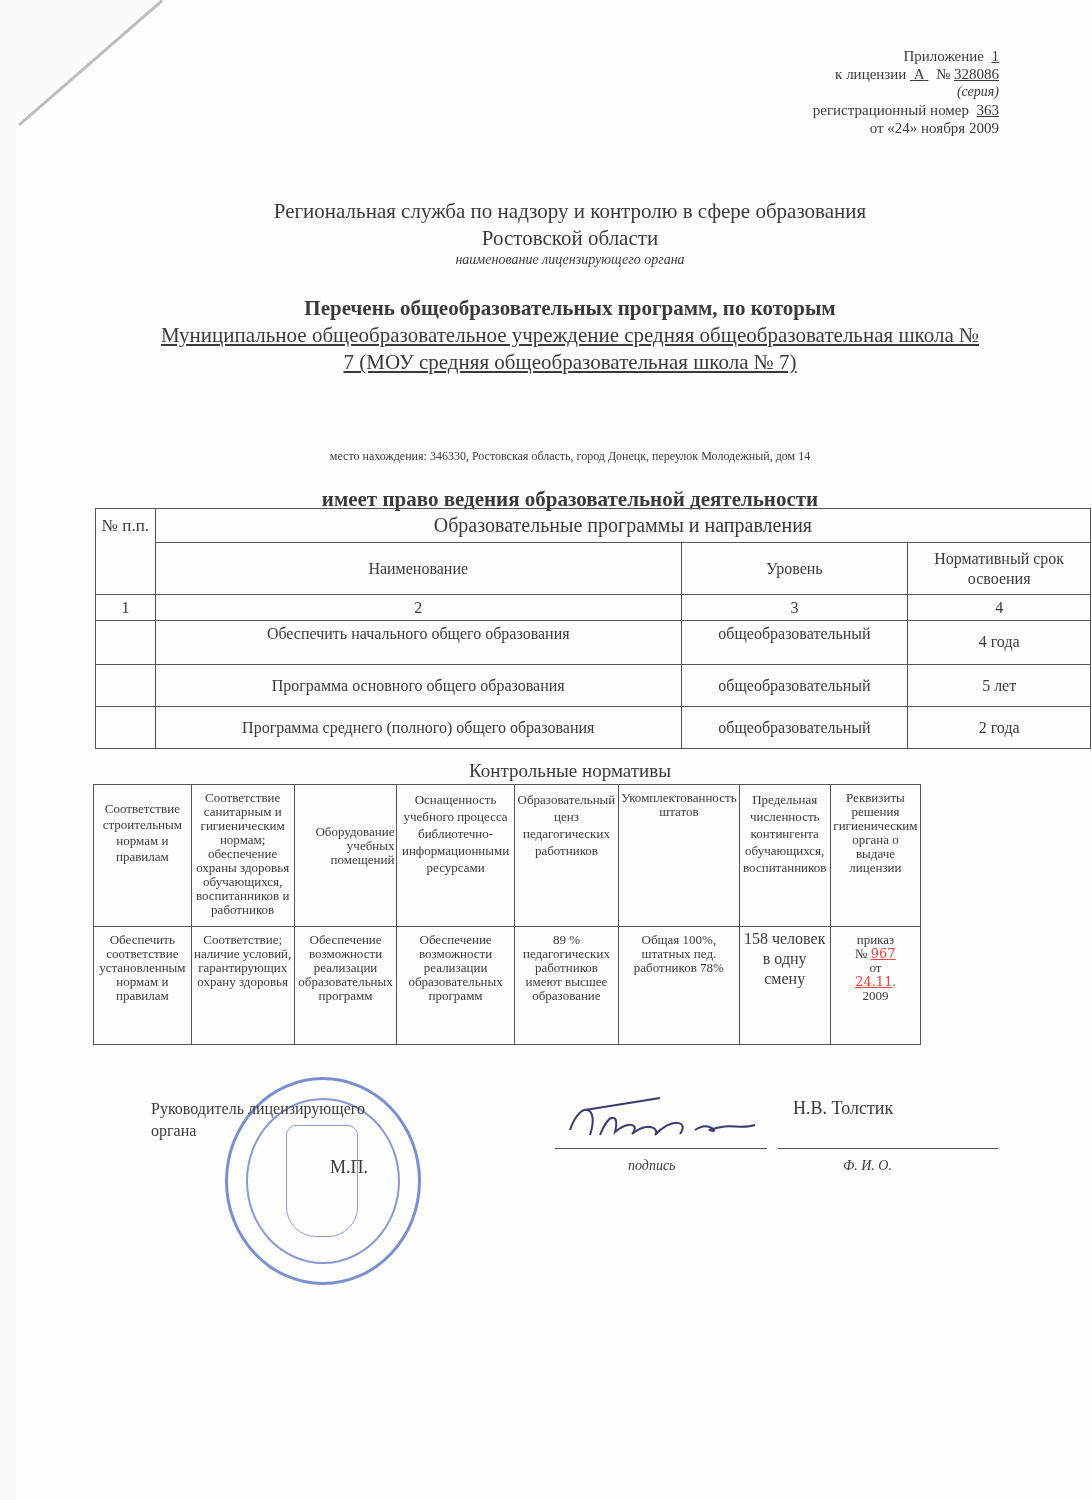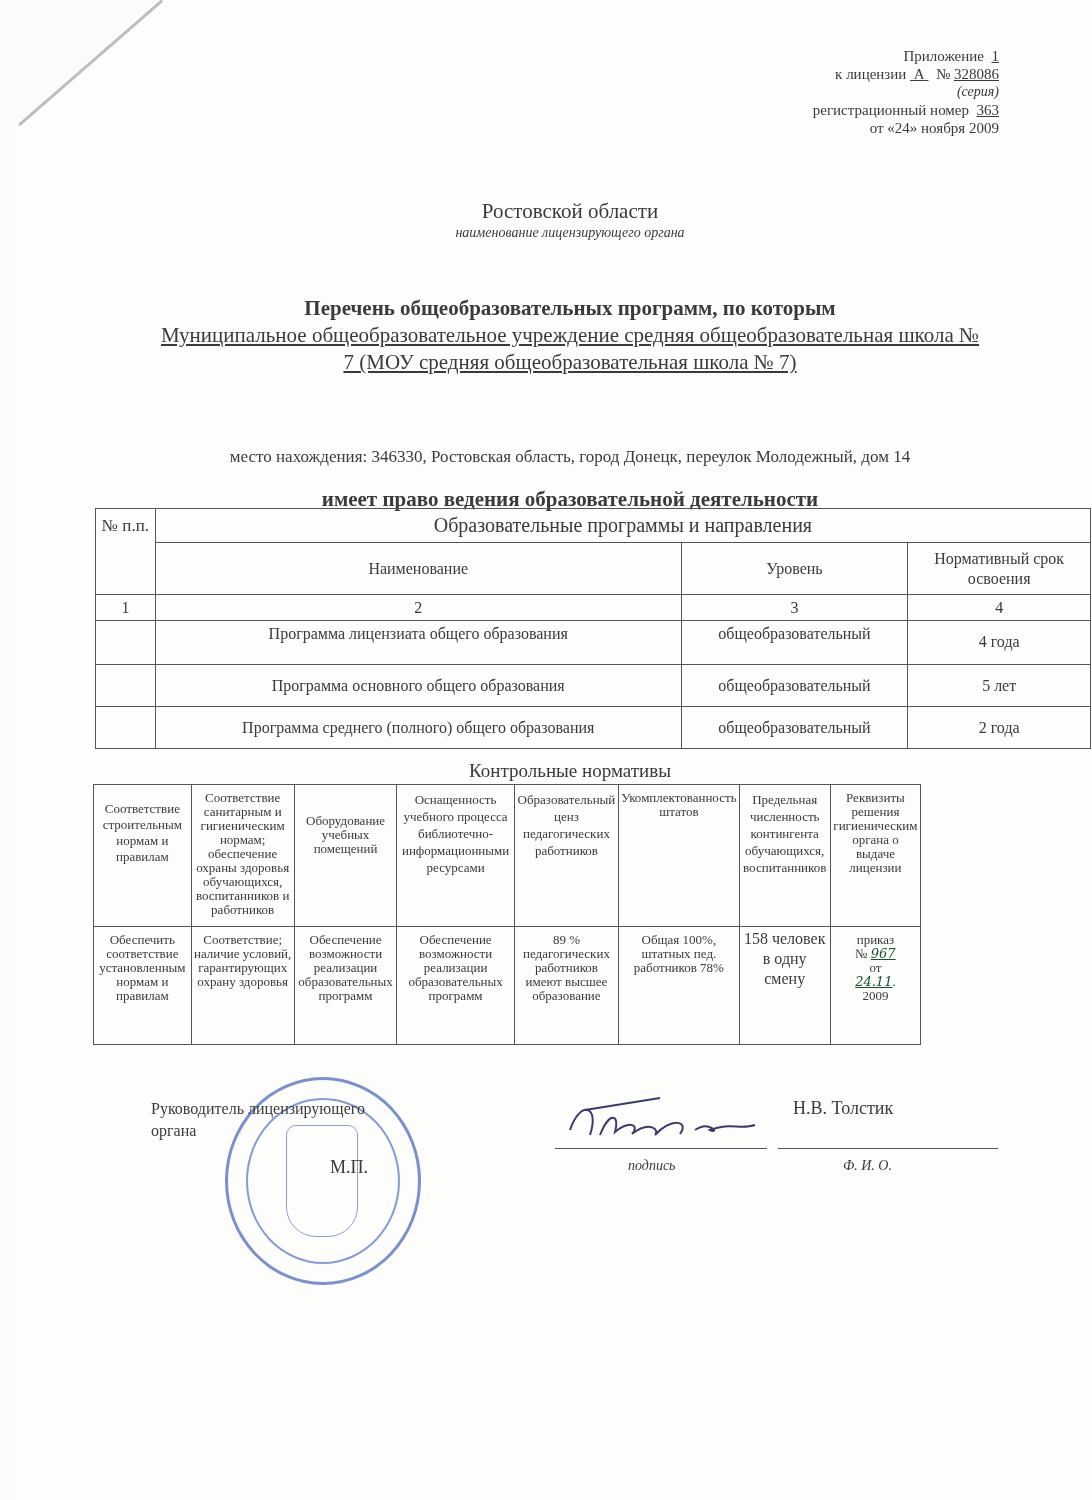--- a/index.html
+++ b/index.html
@@ -12,37 +12,37 @@
   .abs { position:absolute; }
   .appendix { right:93px; top:47px; text-align:right; font-size:15px; line-height:18px; }
   .appendix .u { text-decoration:underline; }
   .appendix .seria { font-style:italic; font-size:14px; padding-right:0; }
   .center { position:absolute; left:100px; width:940px; text-align:center; }
   .h-org { top:198px; font-size:21px; line-height:27px; }
   .cap { font-style:italic; font-size:14px; line-height:16px; }
   .h-list { top:295px; font-size:21px; font-weight:bold; line-height:27px; }
   .licensee { top:322px; font-size:21px; line-height:27px; text-decoration:underline; padding:0 60px; box-sizing:border-box; }
   .lic-cap { top:410px; }
-  .addr { top:448px; font-size:17px; line-height:17px; padding:0 55px; box-sizing:border-box; }
+  .addr { top:448px; font-size:12px; line-height:17px; padding:0 55px; box-sizing:border-box; }
   .rights { top:487px; font-size:21px; font-weight:bold; }
   table { border-collapse:collapse; position:absolute; }
   td, th { border:1.5px solid #555; font-weight:normal; text-align:center; }
   .t1 { left:95px; top:508px; width:996px; font-size:16px; }
   .t1 td { padding:0 2px; }
   .t2 { left:93px; top:784px; width:828px; font-size:13px; line-height:14px; }
   .t2 td { vertical-align:top; padding:6px 2px 2px 2px; }
   .ctrl { top:760px; font-size:19px; }
   .sign-left { left:151px; top:1098px; font-size:16px; line-height:22px; }
   .sign-name { left:793px; top:1098px; font-size:18px; }
   .sig-line1 { left:555px; top:1148px; width:212px; border-bottom:1px solid #555; }
   .sig-line2 { left:778px; top:1148px; width:220px; border-bottom:1px solid #555; }
   .cap-sig { left:628px; top:1158px; font-style:italic; font-size:14px; }
   .cap-fio { left:843px; top:1158px; font-style:italic; font-size:14px; }
   .mp { left:330px; top:1157px; font-size:18px; }
-  .hand { font-family:"DejaVu Serif",serif; font-style:italic; color:#14532d; text-decoration:underline; }
+  .hand { font-family:"DejaVu Serif",serif; color:#ef4444; text-decoration:underline; }
   .stamp { left:225px; top:1077px; width:196px; height:208px; border-radius:50%;
            border:3px solid #5a74c4; box-sizing:border-box; opacity:0.8; }
   .stamp .inner { position:absolute; left:18px; top:18px; right:18px; bottom:18px; border-radius:50%; border:2px solid #6a82cc; }
   .stamp .emblem { position:absolute; left:58px; top:45px; width:70px; height:110px; border:1.5px solid #7088cc; border-radius:10px 10px 30px 30px; }
   .signature { left:560px; top:1090px; }
 </style>
 </head>
 <body>
 
 <div class="page-edge"></div>
@@ -61,20 +61,21 @@
   </div>
   <div class="seria">(серия)</div>
   <div>
     <span>регистрационный номер</span>&nbsp;
     <span class="u">363</span>
   </div>
   <div>от «24»  ноября  2009</div>
 </div>
 
 <div class="center h-org">
+  <div>Региональная служба по надзору и контролю в сфере образования</div>
   <div>Ростовской области</div>
   <div class="cap">наименование лицензирующего органа</div>
 </div>
 
 <div class="center h-list">Перечень общеобразовательных программ, по которым</div>
 <div class="center licensee">Муниципальное  общеобразовательное учреждение средняя общеобразовательная школа № 7 (МОУ средняя общеобразовательная школа № 7)</div>
 <div class="center cap lic-cap">
 </div>
 <div class="center addr">место нахождения: 346330, Ростовская область, город Донецк, переулок Молодежный, дом 14</div>
 <div class="center rights">имеет право ведения образовательной деятельности</div>
@@ -97,21 +98,21 @@
     <td style="line-height:20px;">Нормативный срок освоения</td>
   </tr>
   <tr style="height:26px">
     <td>1</td>
     <td>2</td>
     <td>3</td>
     <td>4</td>
   </tr>
   <tr style="height:44px">
     <td></td>
-    <td style="vertical-align:top;padding-top:4px;">Программа лицензиата общего образования</td>
+    <td style="vertical-align:top;padding-top:4px;">Обеспечить начального общего образования</td>
     <td style="vertical-align:top;padding-top:4px;">общеобразовательный</td>
     <td style="vertical-align:top;padding-top:12px;">4 года</td>
   </tr>
   <tr style="height:42px">
     <td></td>
     <td>Программа основного общего образования</td>
     <td>общеобразовательный</td>
     <td>5 лет</td>
   </tr>
   <tr style="height:42px">
@@ -133,21 +134,21 @@
       <col style="width:142px">
     <col style="width:113px">
       <col style="width:101px">
       <col style="width:106px">
       <col style="width:95px">
   </colgroup>
   <tbody>
       <tr style="height:142px">
     <td style="padding-top:16px;line-height:16px;">Соответствие строительным нормам и правилам</td>
     <td>Соответствие санитарным и гигиеническим нормам; обеспечение охраны здоровья обучающихся, воспитанников и работников</td>
-    <td style="padding-top:29px;">Оборудование учебных помещений</td>
+    <td style="padding-top:40px;text-align:right;">Оборудование учебных помещений</td>
     <td style="line-height:17px;">Оснащенность учебного процесса библиотечно-информационными ресурсами</td>
     <td style="line-height:17px;">Образовательный ценз педагогических работников</td>
     <td>Укомплектованность штатов</td>
     <td style="line-height:17px;">Предельная численность контингента обучающихся, воспитанников</td>
     <td>Реквизиты решения гигиеническим органа о выдаче лицензии</td>
   </tr>
   <tr style="height:118px">
     <td>Обеспечить соответствие установленным нормам и правилам</td>
     <td>Соответствие; наличие условий, гарантирующих охрану здоровья</td>
     <td>Обеспечение возможности реализации образовательных программ</td>

